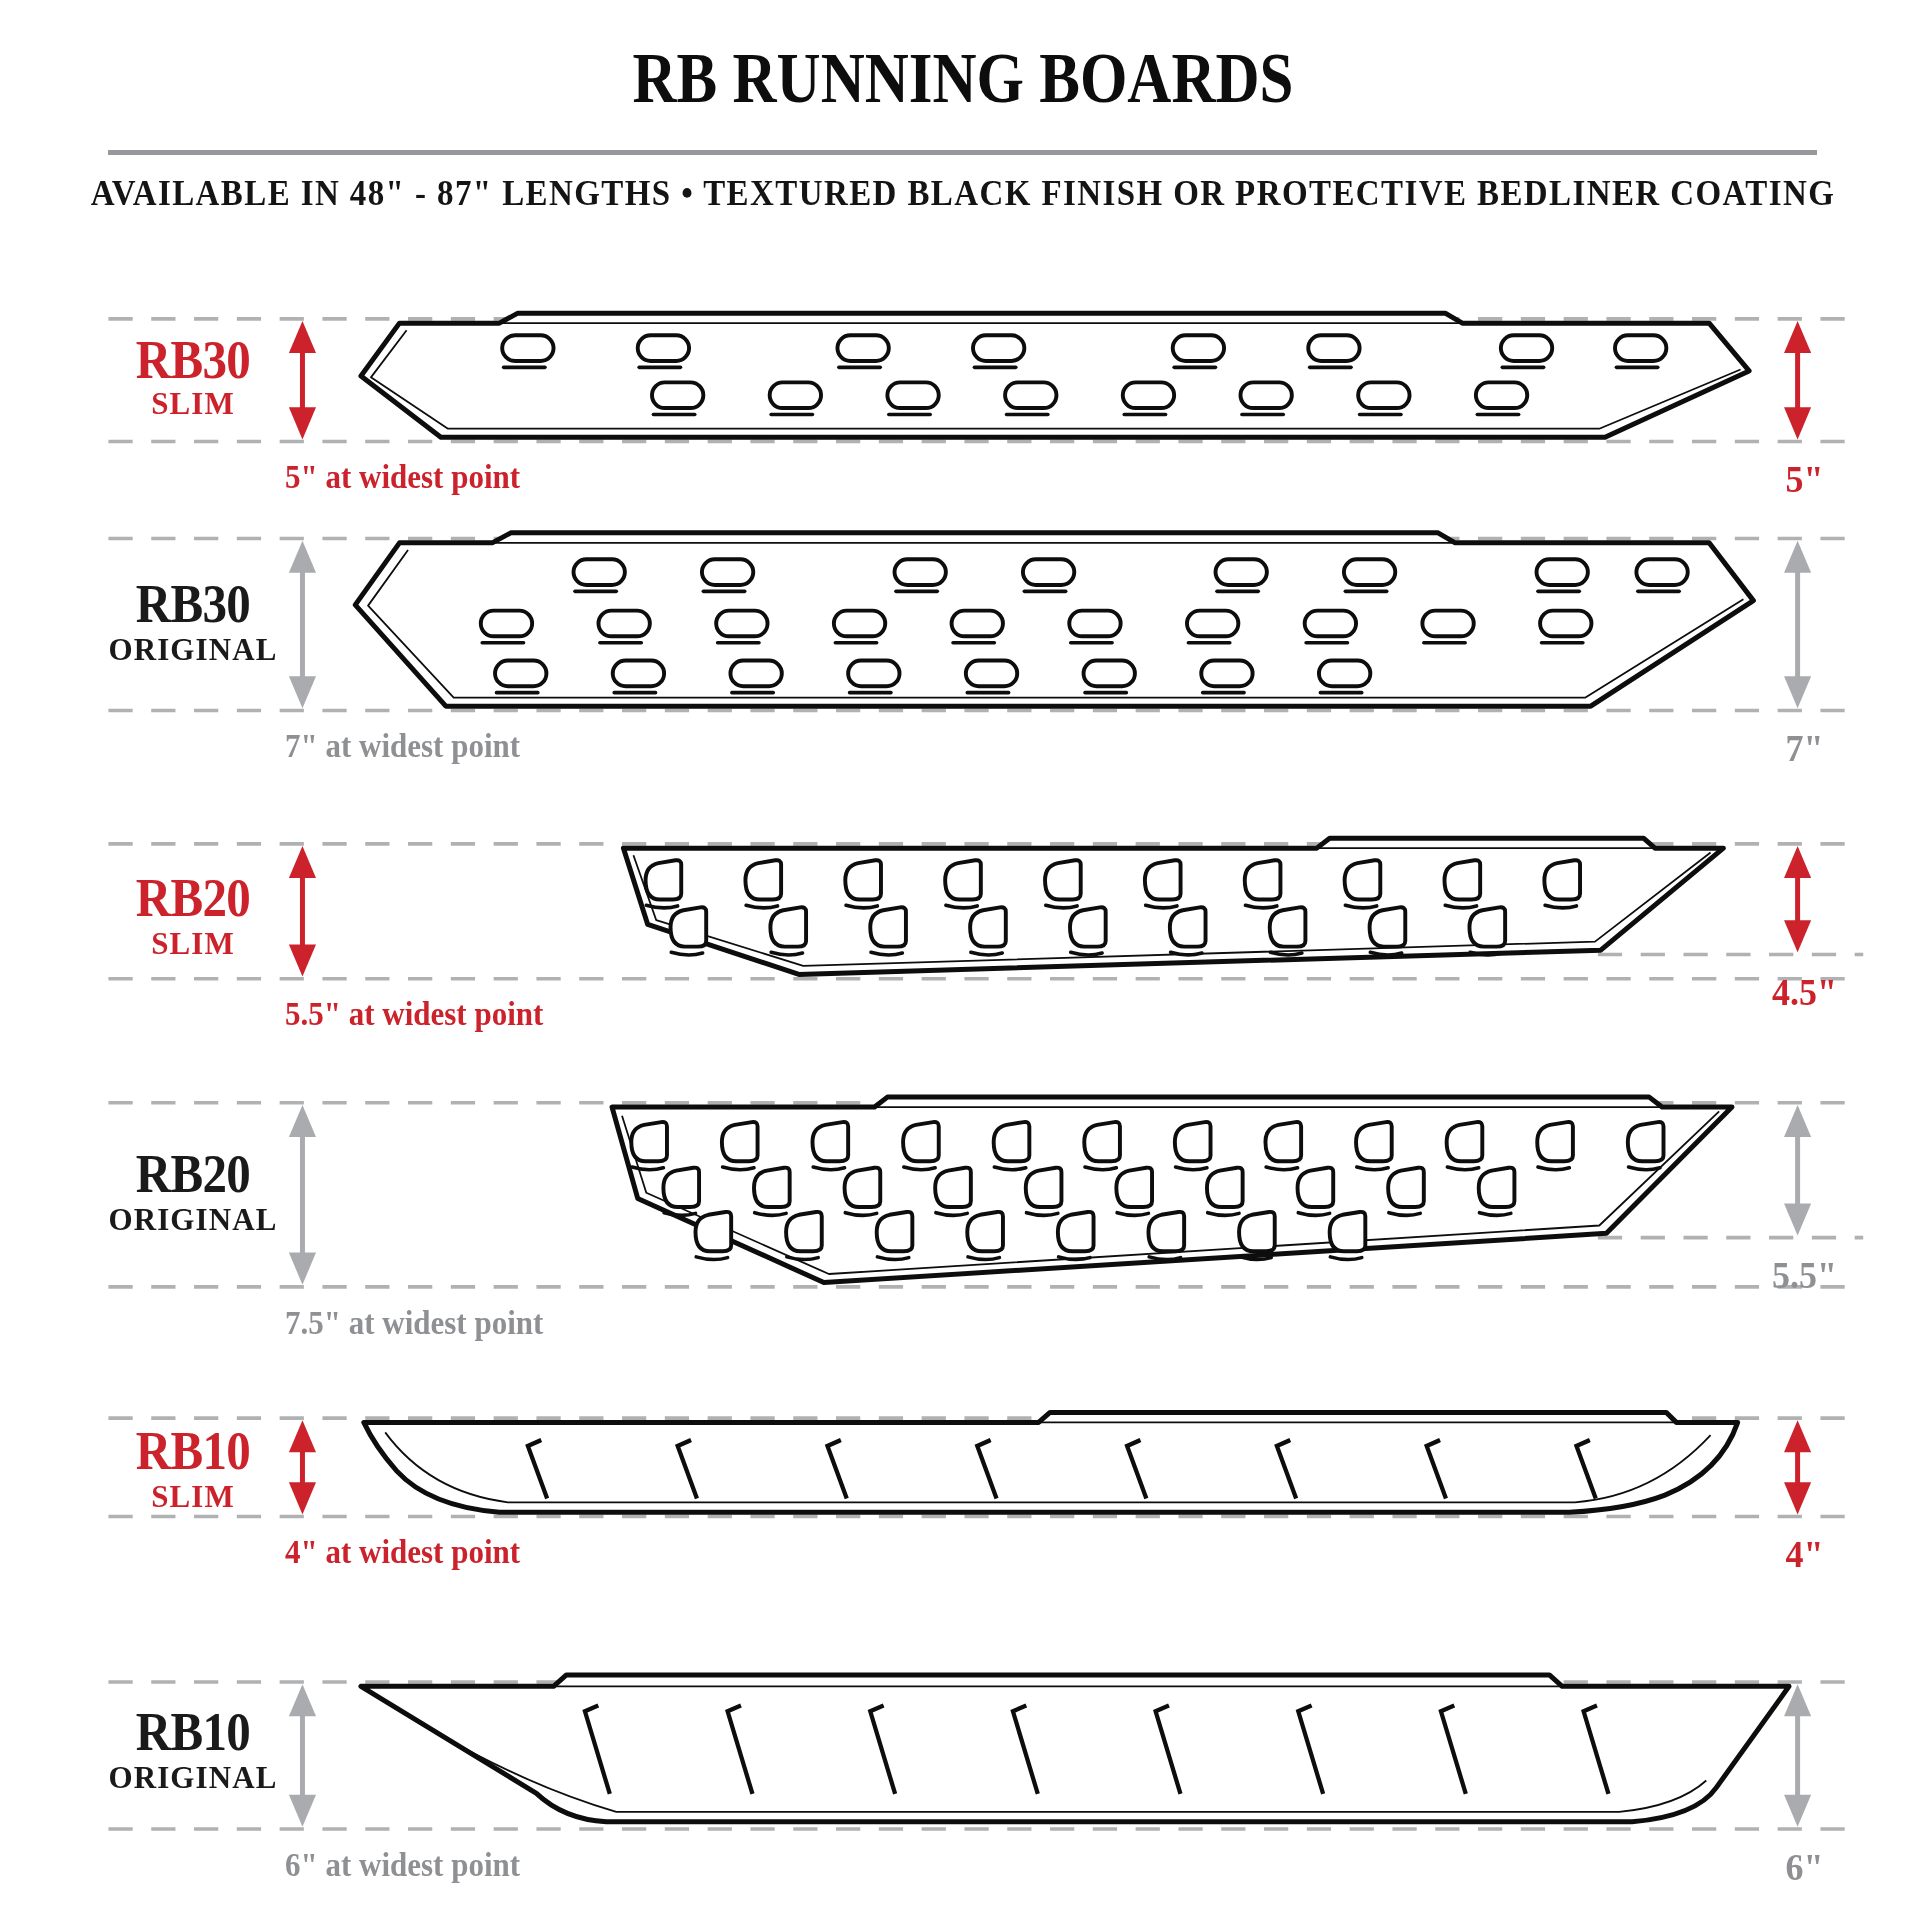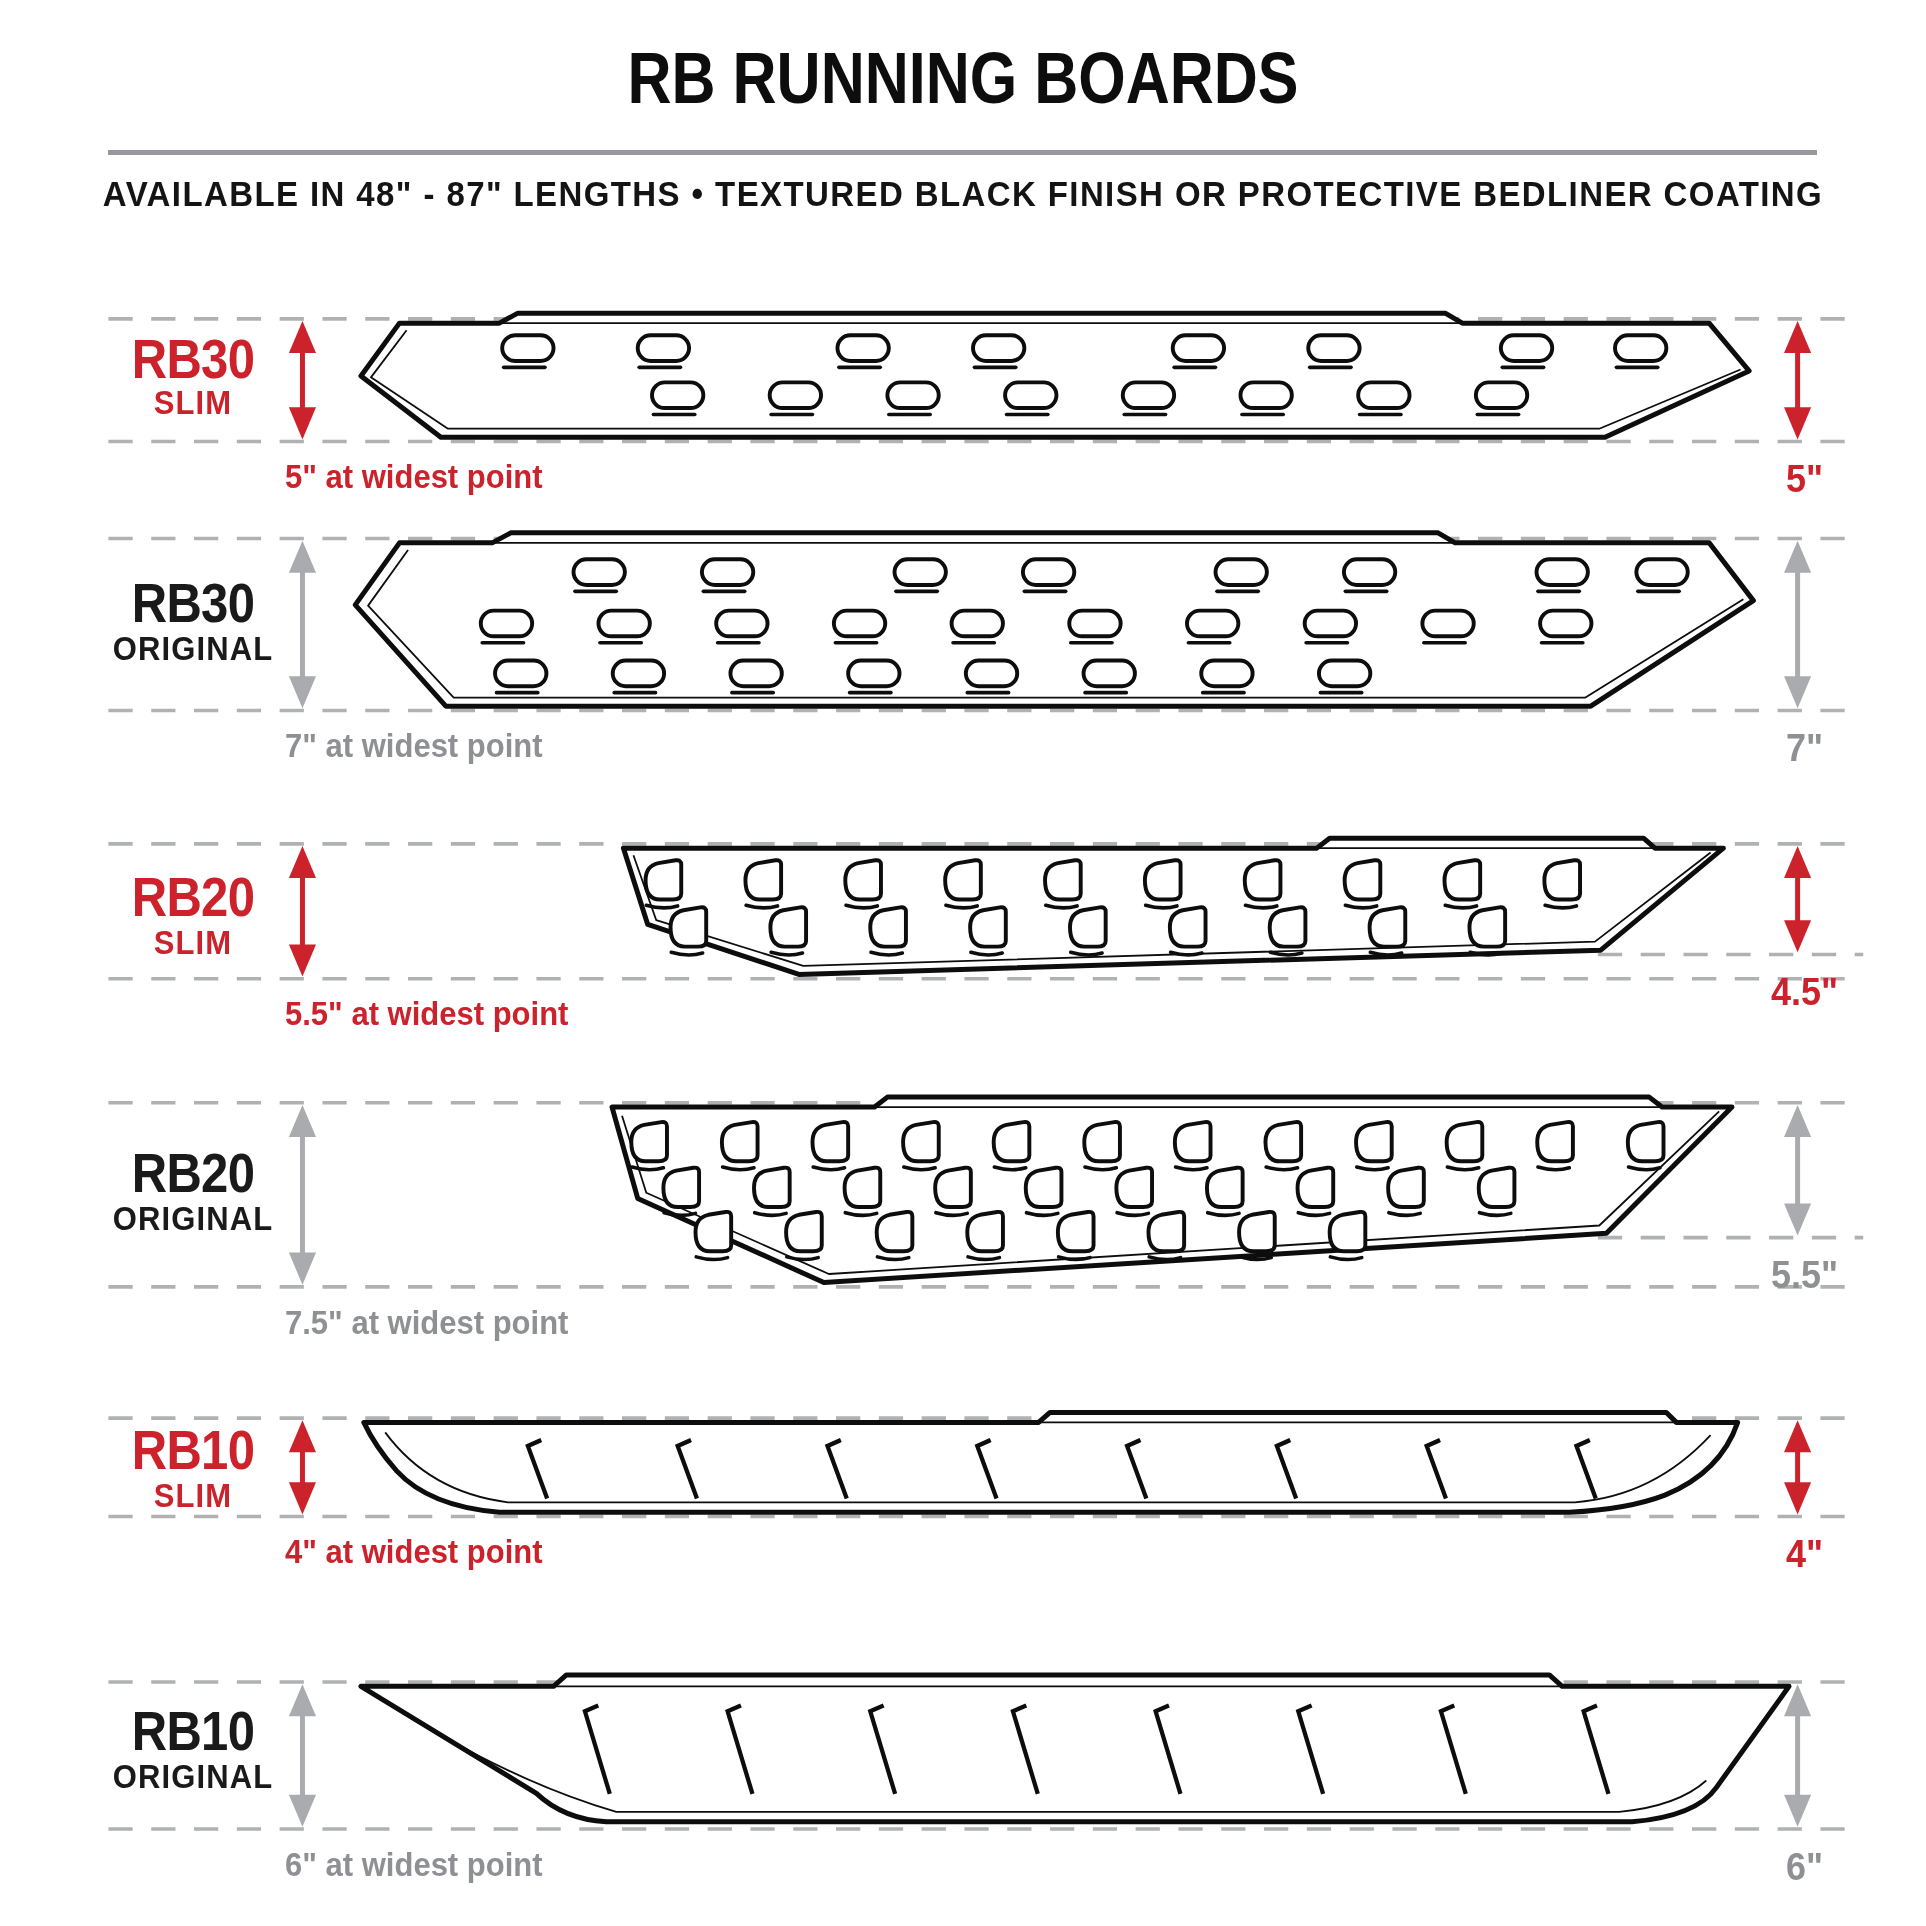--- a/index.html
+++ b/index.html
@@ -1,17 +1,17 @@
 <!DOCTYPE html>
 <html style="--red: #CB222B; --ink: #1A1A1A; --graytext: #8E9093; --grayarrow: #A9ABAE; --dash: #AFB1B3; --rule: #96989B; --line: #0D0D0D;font-size:11.4px"><head>
 <meta charset="utf-8">
 <style>
   html,body{margin:0;padding:0;background:#ffffff;}
   .page{position:relative;width:1926px;height:1926px;background:#fff;overflow:hidden;
-        font-family:Liberation Sans, sans-serif;color:#111;}
+        font-family:Liberation Serif, serif;color:#111;}
   .layer{position:absolute;inset:0;width:1926px;height:1926px;pointer-events:none;}
 
   
   .title{position:absolute;left:0;width:1926px;top:37px;text-align:center;
          font-size:61px;font-weight:800;letter-spacing:0px;color:#0d0d0d;
          transform:scaleY(1.18);transform-origin:center top;}
   .rule{position:absolute;left:108px;width:1709px;top:150px;height:5px;background:var(--rule);}
   .subtitle{position:absolute;left:0;width:1926px;top:174px;text-align:center;
             font-size:33px;font-weight:700;letter-spacing:1.4px;color:#141414;
             transform:scaleY(1.06);transform-origin:center top;}

